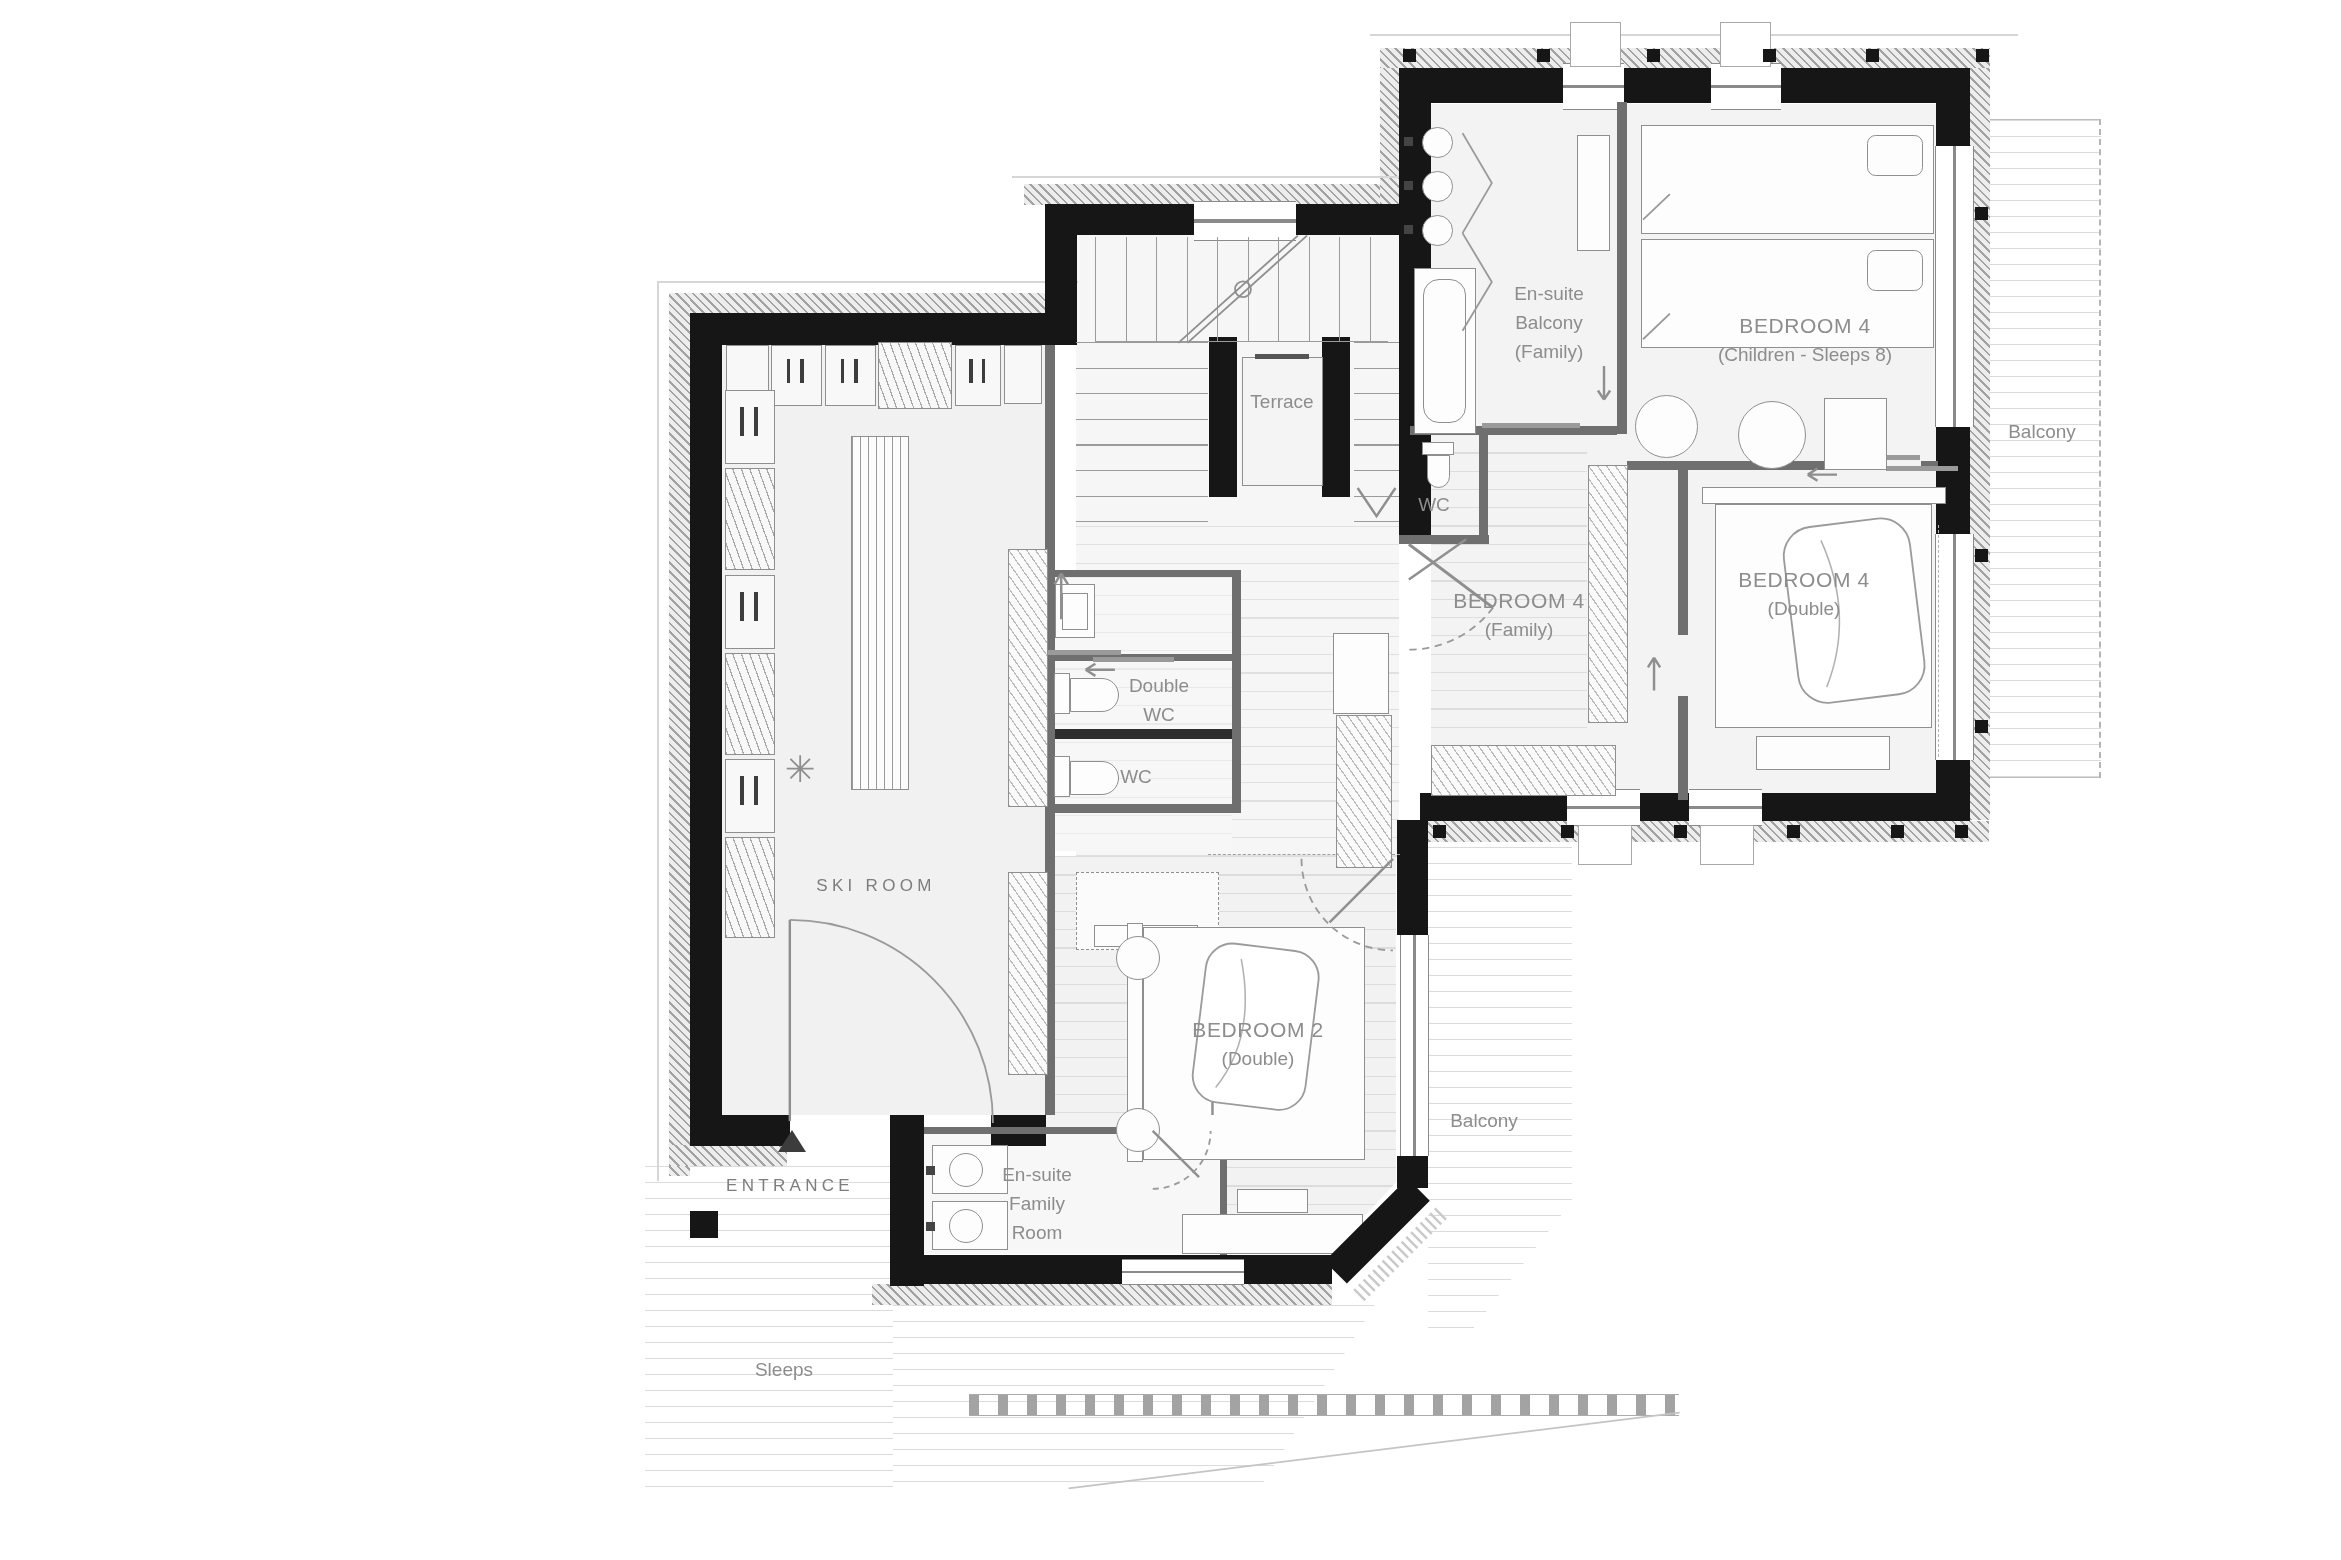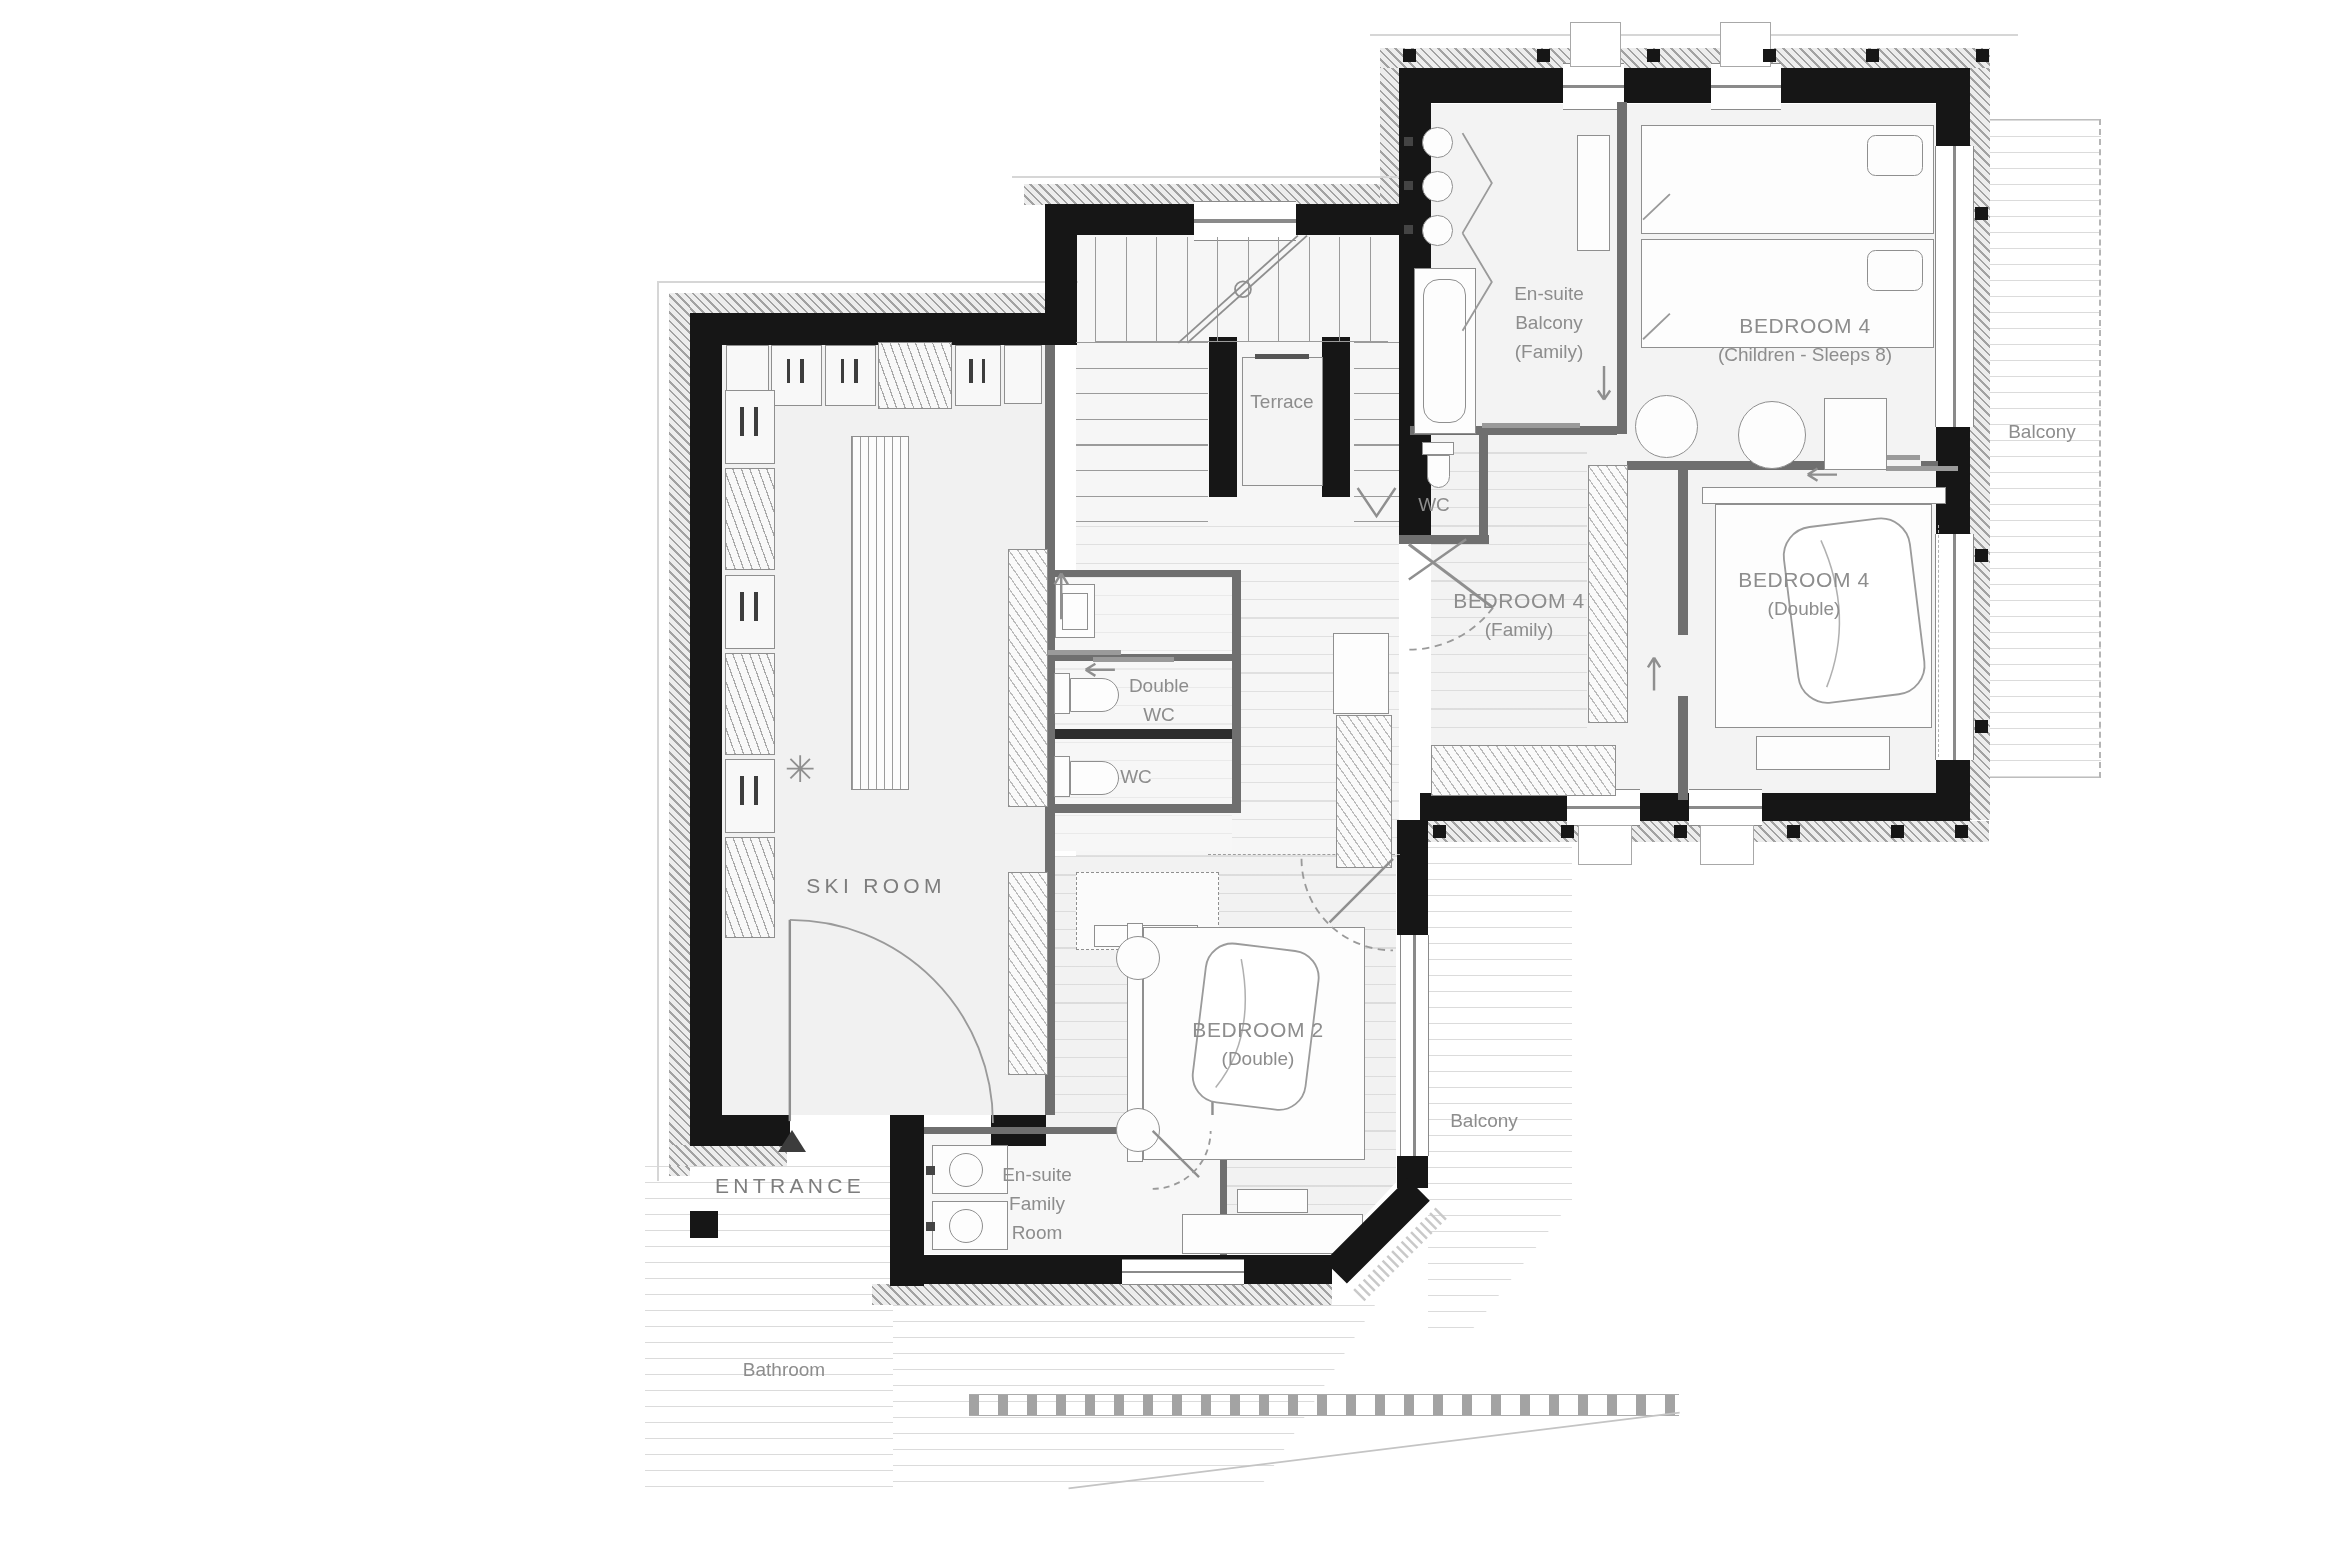--- a/index.html
+++ b/index.html
@@ -33,21 +33,21 @@
   .vlines{background-image:repeating-linear-gradient(90deg, #9b9b9b 0 1.2px, transparent 1.2px 8px);}
   .treads-v{position:absolute;background:repeating-linear-gradient(90deg, #9b9b9b 0 1.2px, transparent 1.2px 30.5px);border-bottom:1.2px solid #9b9b9b;}
   .treads-h{position:absolute;background:repeating-linear-gradient(180deg, #9b9b9b 0 1.2px, transparent 1.2px 25.6px);}
   .dashedv{position:absolute;border-left:1.8px dashed #b3b3b3;}
   .dashedh{position:absolute;border-top:1.8px dashed #9e9e9e;}
   .dashbox{position:absolute;border:1.2px dashed #8f8f8f;background:#fbfbfb;box-sizing:border-box;}
   .lbl{position:absolute;color:#8d8d8d;text-align:center;transform:translate(-50%,-50%);white-space:nowrap;}
   .lbl .ln{display:block;}
   .lbl-lg{font-size:21px;line-height:29px;letter-spacing:0.6px;}
   .lbl-md{font-size:19px;line-height:29px;}
-  .lbl-sp{font-size:21px;letter-spacing:4.3px;color:#7d7d7d;text-align:center;}
+  .lbl-sp{font-size:17px;letter-spacing:4.3px;color:#7d7d7d;text-align:center;}
   .tri{position:absolute;width:0;height:0;border-left:14.6px solid transparent;border-right:14.6px solid transparent;border-bottom:22px solid #3c3c3c;}
   svg{position:absolute;left:0;top:0;pointer-events:none;}
 </style>
 </head>
 <body>
 
 <div id="canvas">
 
   <div class="deck abs" style="left:645px;top:1166px;width:248px;height:323px;"></div>
   <div class="deck abs" style="left:893px;top:1305px;width:482px;height:184px;clip-path:polygon(0 0,100% 0,76% 100%,0 100%);"></div>
@@ -326,17 +326,17 @@
   </div>
   <div class="lbl lbl-sp" style="left:790px;top:1186px;">
     <span class="ln">ENTRANCE</span>
   </div>
   <div class="lbl lbl-md" style="left:1037px;top:1203px;">
     <span class="ln">En-suite</span>
     <span class="ln">Family</span>
     <span class="ln">Room</span>
   </div>
   <div class="lbl lbl-md" style="left:784px;top:1369px;">
-    <span class="ln">Bathroom</span>
+    <span class="ln">Sleeps</span>
   </div>
 
 </div>
 
 
 </body></html>

